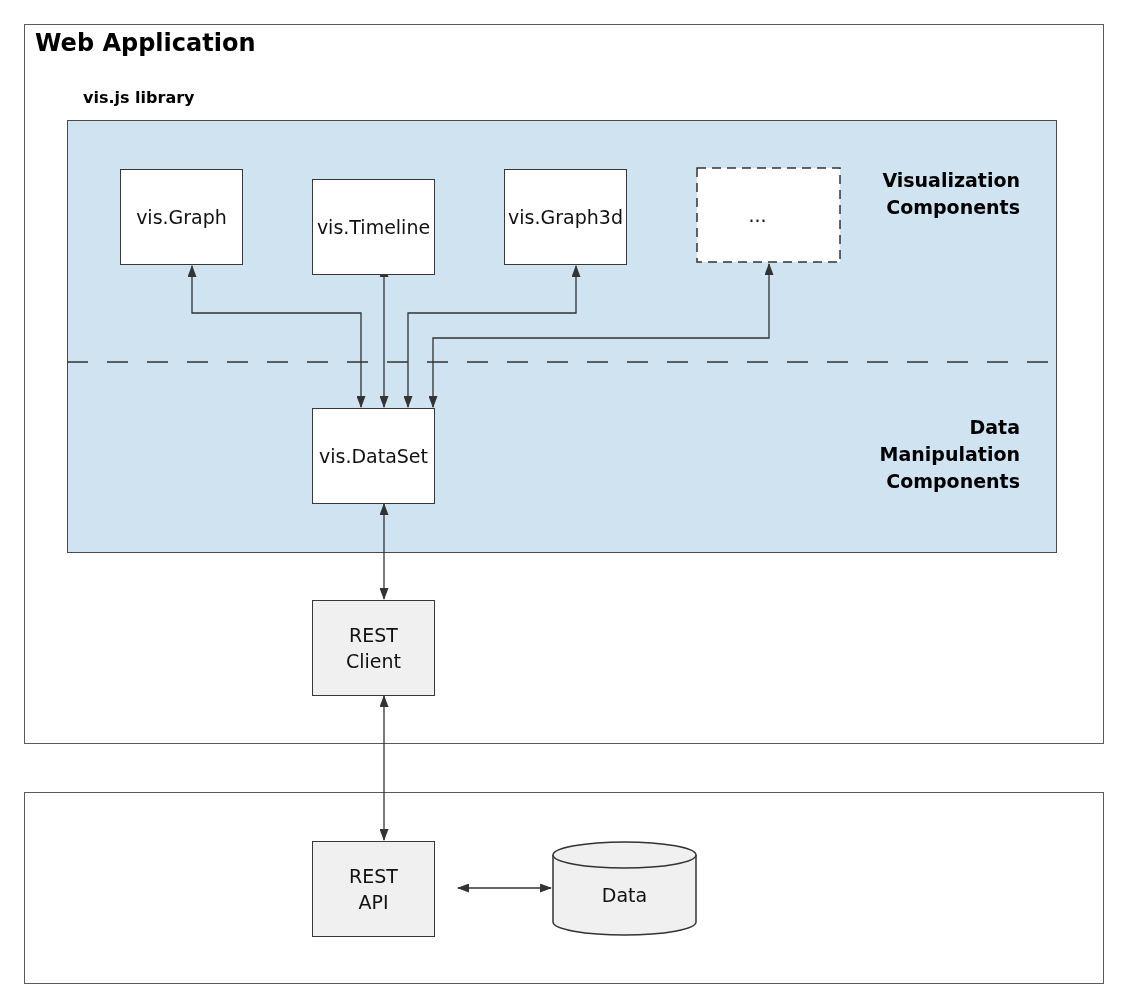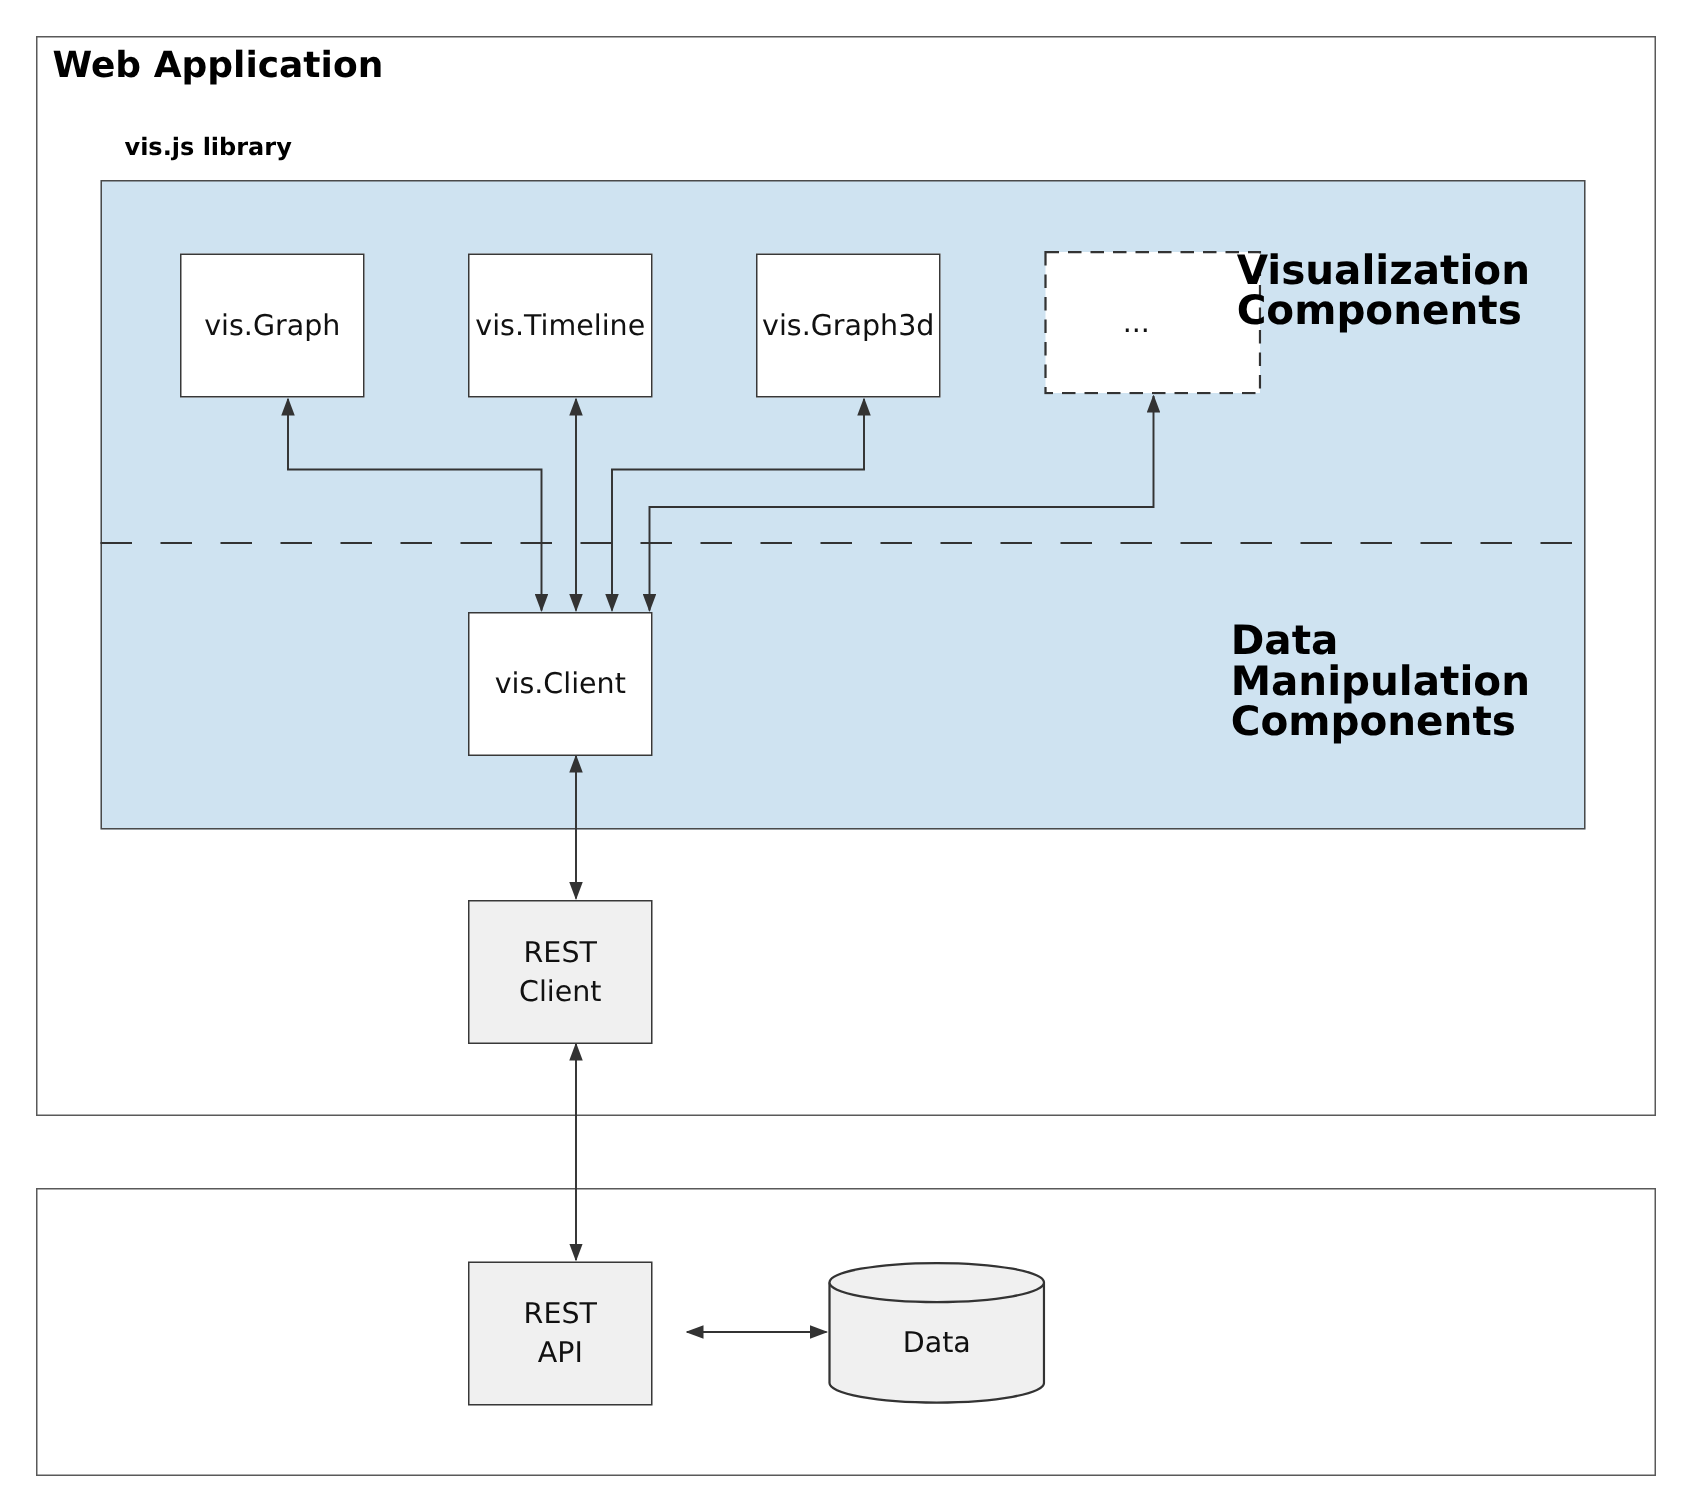--- a/index.html
+++ b/index.html
@@ -28,22 +28,22 @@
   }
   .node{
     position:absolute;width:123px;height:96px;box-sizing:border-box;
     background:#ffffff;border:1.5px solid #383838;
     display:flex;align-items:center;justify-content:center;text-align:center;
     font-size:19px;line-height:26px;color:#111;white-space:pre-line;
   }
   .node.gray{background:var(--node-gray);}
   .node.no-border{border:none;background:transparent;}
   .side-label{
-    position:absolute;right:108px;font-weight:bold;font-size:27px;line-height:27px;
-    text-align:left;color:#000;white-space:pre-line;
+    position:absolute;right:108px;font-weight:bold;font-size:19px;line-height:27px;
+    text-align:right;color:#000;white-space:pre-line;
   }
   #connectors{position:absolute;left:0;top:0;pointer-events:none;}
   #data-cylinder-svg{position:absolute;left:552px;top:840px;}
   #data-cylinder-label{
     position:absolute;left:552px;top:853px;width:145px;height:83px;
     display:flex;align-items:center;justify-content:center;font-size:19px;color:#111;
   }
 </style>
 </head>
 <body>
@@ -68,37 +68,37 @@
     <path d="M192,266 L192,313 L361,313 L361,407" fill="none" stroke="#333333" stroke-width="1.3" marker-start="url(#ah)" marker-end="url(#ah)"></path>
     <path d="M384,266 L384,407" fill="none" stroke="#333333" stroke-width="1.3" marker-start="url(#ah)" marker-end="url(#ah)"></path>
     <path d="M576,266 L576,313 L408,313 L408,407" fill="none" stroke="#333333" stroke-width="1.3" marker-start="url(#ah)" marker-end="url(#ah)"></path>
     <path d="M769,264 L769,338 L433,338 L433,407" fill="none" stroke="#333333" stroke-width="1.3" marker-start="url(#ah)" marker-end="url(#ah)"></path>
     <path d="M384,504 L384,599" fill="none" stroke="#333333" stroke-width="1.3" marker-start="url(#ah)" marker-end="url(#ah)"></path>
     <path d="M384,696 L384,840" fill="none" stroke="#333333" stroke-width="1.3" marker-start="url(#ah)" marker-end="url(#ah)"></path>
     <path d="M458,888 L551,888" fill="none" stroke="#333333" stroke-width="1.3" marker-start="url(#ah)" marker-end="url(#ah)"></path>
   </svg>
 
   <div class="node" style="left:120px;top:169px">vis.Graph</div>
-  <div class="node" style="left:312px;top:169px">vis.Timeline</div>
+  <div class="node" style="left:312px;top:179px">vis.Timeline</div>
   <div class="node" style="left:504px;top:169px">vis.Graph3d</div>
 
   <div class="node no-border" style="left:696px;top:167px">
     <svg width="145" height="96" viewBox="0 0 145 96" style="position:absolute;left:0;top:0">
       <rect x="1" y="1" width="143" height="94" fill="#ffffff" stroke="#333333" stroke-width="1.5" stroke-dasharray="9 6"></rect>
     </svg>
     <span style="position:relative">...</span>
   </div>
 
   <div class="side-label" style="top:167px">Visualization
 Components</div>
   <div class="side-label" style="top:414px">Data
 Manipulation
 Components</div>
 
-  <div class="node" style="left:312px;top:408px">vis.Client</div>
+  <div class="node" style="left:312px;top:408px">vis.DataSet</div>
 
   <div class="node gray" style="left:312px;top:600px">REST
 Client</div>
 
   <div class="node gray" style="left:312px;top:841px">REST
 API</div>
 
   <svg id="data-cylinder-svg" width="145" height="97" viewBox="0 0 145 97">
     <path d="M1,15 L1,82 A71.5,13 0 0,0 144,82 L144,15" fill="#f0f0f0" stroke="#333333" stroke-width="1.5"></path>
     <ellipse cx="72.5" cy="15" rx="71.5" ry="13" fill="#f0f0f0" stroke="#333333" stroke-width="1.5"></ellipse>

